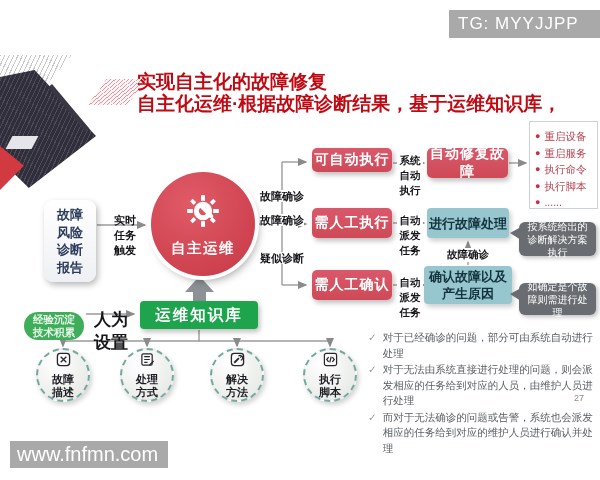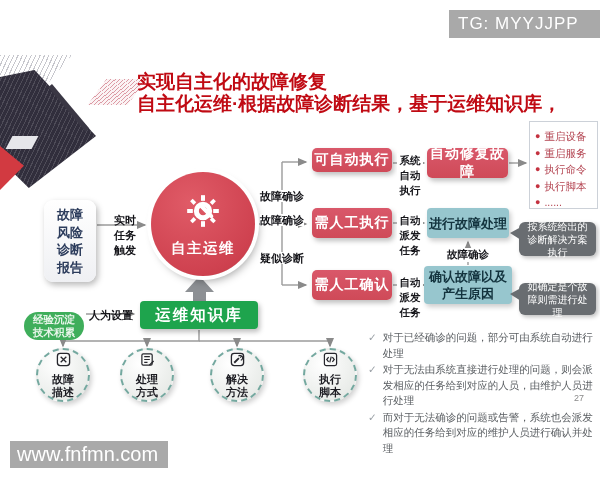--- a/index.html
+++ b/index.html
@@ -46,21 +46,21 @@
     box-shadow:0 0 0 4px #fff,3px 5px 9px rgba(0,0,0,.35);
     display:flex;flex-direction:column;align-items:center;justify-content:center;}
   .core-circle .label{color:#fff;font-size:14.5px;font-weight:bold;letter-spacing:1.5px;margin-top:4px;}
 
   .kb-box{left:140px;top:301px;width:118px;height:28px;background:#1ea44d;border-radius:4px;
     color:#fff;font-size:15.5px;font-weight:bold;text-align:center;line-height:28px;
     letter-spacing:2px;box-shadow:2px 3px 5px rgba(0,0,0,.25);}
   .exp-box{left:24px;top:300px;width:60px;height:28px;background:#3fae5b;border-radius:14px;
     color:#eaf6ec;font-size:10.5px;font-weight:bold;text-align:center;line-height:13px;
     display:flex;align-items:center;justify-content:center;}
-  .manual-label{left:88px;top:308px;width:46px;font-size:11px;font-weight:bold;color:#15151a;text-align:center;}
+  .manual-label{left:88px;top:308px;width:46px;font-size:17px;font-weight:bold;color:#15151a;text-align:center;}
 
   
   .branch-label{width:44px;text-align:center;font-size:11px;font-weight:bold;color:#15151a;
     background:#fff;line-height:12px;}
 
   
   .red-box{background:linear-gradient(#d9586a,#cf4a58);border-radius:5px;color:#fff;
     font-size:14px;font-weight:bold;text-align:center;box-shadow:2px 3px 5px rgba(0,0,0,.25);
     display:flex;align-items:center;justify-content:center;letter-spacing:1px;}
   .teal-box{background:#97c6ce;border-radius:4px;color:#13333e;font-size:13px;font-weight:bold;

